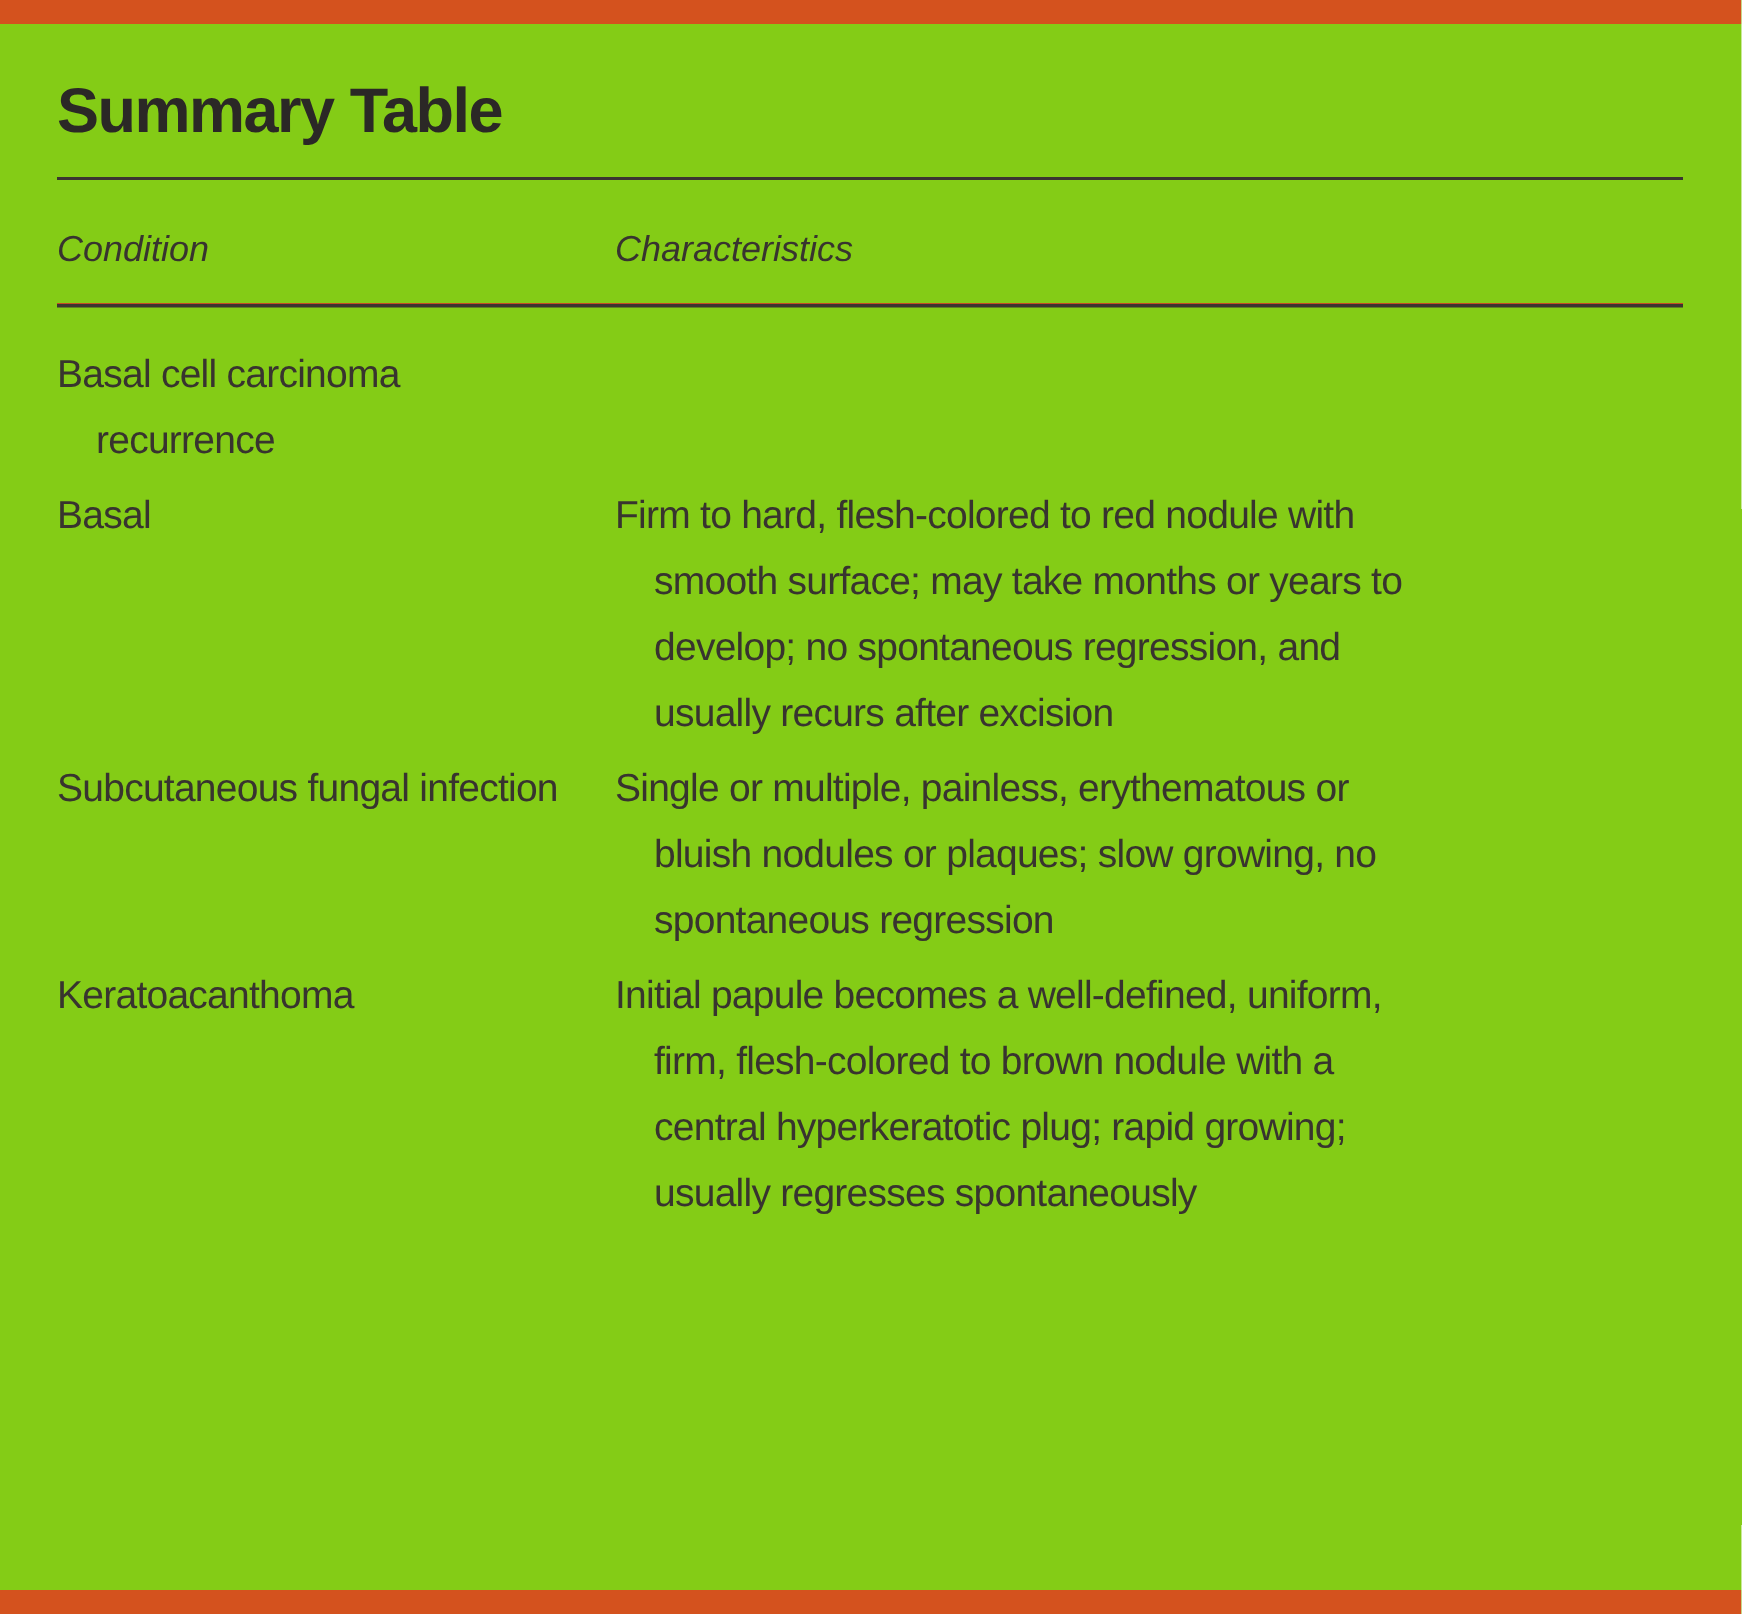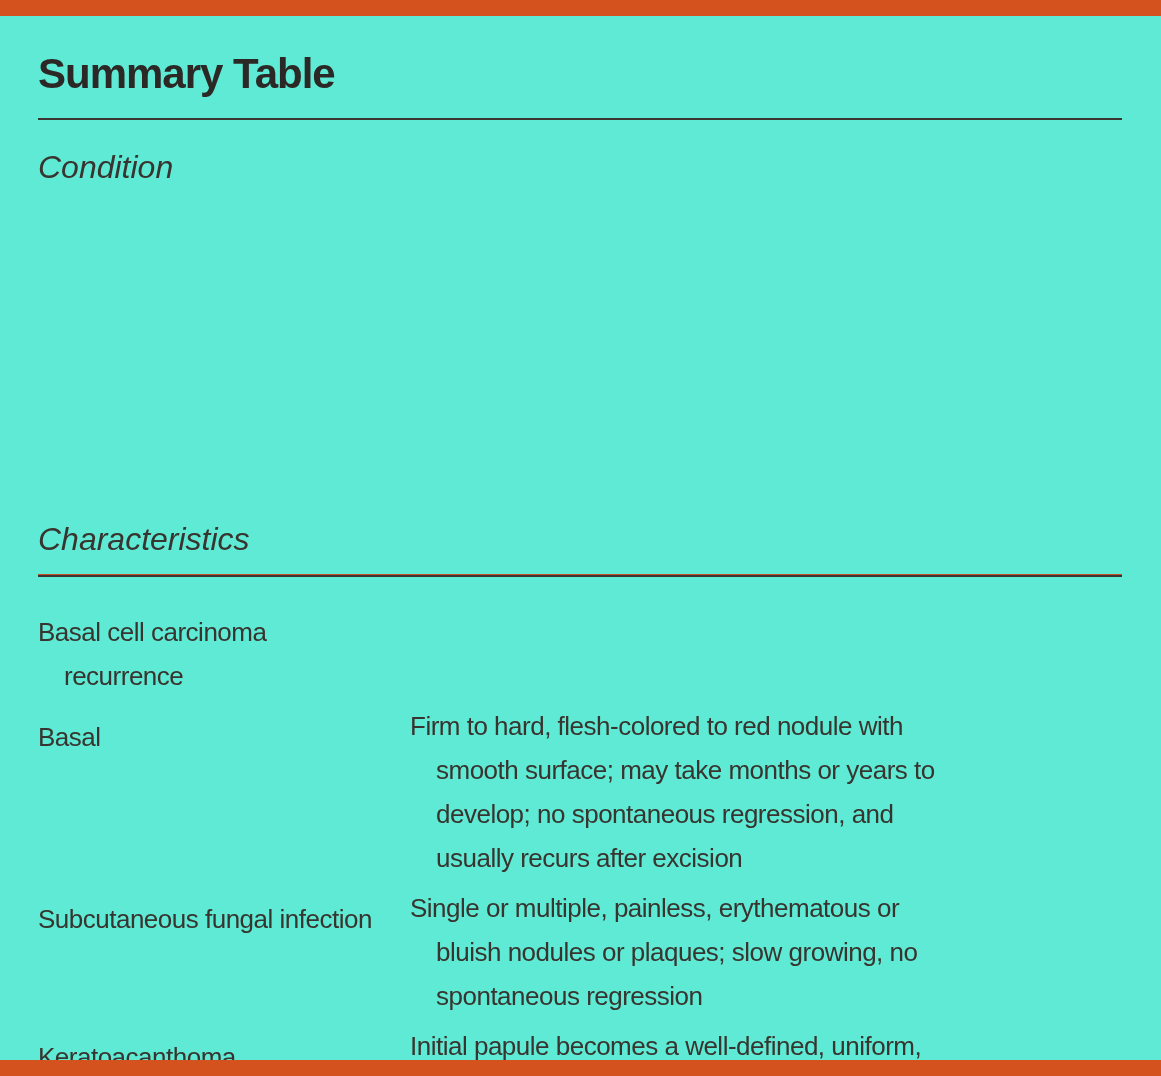--- a/index.html
+++ b/index.html
@@ -4,21 +4,21 @@
 <style>
   html, body {
     margin: 0;
     padding: 0;
     background: #ffffff;
   }
   .page {
     position: relative;
     width: 1161px;
     height: 1076px;
-    background: #5eead4;
+    background: #84cc16;
     overflow: hidden;
     font-family: "Liberation Sans", sans-serif;
     color: #38342f;
   }
   .accent-bar {
     position: absolute;
     left: 0;
     right: 0;
     height: 16px;
     background: #d4521e;
@@ -48,25 +48,24 @@
   }
   .title-rule { margin-top: 20px; }
   .header-rule {
     margin-top: 14px;
     height: 3px;
     background: linear-gradient(to bottom, #c44d22 0px, #c44d22 1px, #3b3531 1px, #3b3531 3px);
   }
   .header-row {
     display: flex;
     margin-top: 26px;
-    font-size: 32px;
+    font-size: 24px;
     line-height: 42px;
     font-style: italic;
     color: #38342f;
-    flex-direction: column;
   }
   .rows { margin-top: 22px; }
   .row {
     display: flex;
     margin-bottom: 6px;
     font-size: 26px;
     line-height: 44px;
     letter-spacing: -0.5px;
   }
   .col-condition {
@@ -76,21 +75,21 @@
   }
   .col-characteristics {
     flex: 1 1 auto;
     max-width: 560px;
     box-sizing: border-box;
   }
   .cell {
     text-indent: -26px;
     padding-left: 26px;
   }
-  .cell.cond { padding-right: 30px; margin-top: 11px; }
+  .cell.cond { padding-right: 30px; }
 </style>
 </head>
 <body>
 
 <div class="page">
   <div class="accent-bar top"></div>
 
   <div class="content">
     <h1 class="title">Summary Table</h1>
     <div class="rule title-rule"></div>

